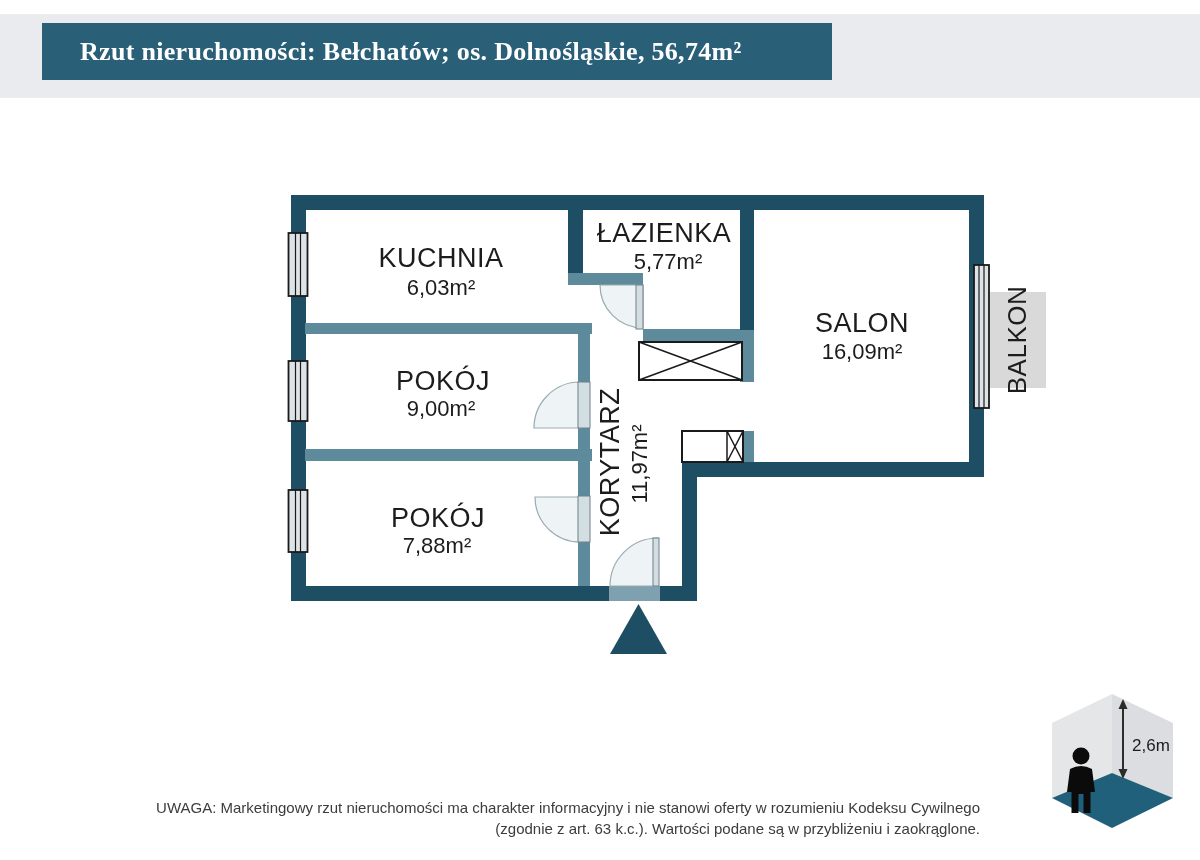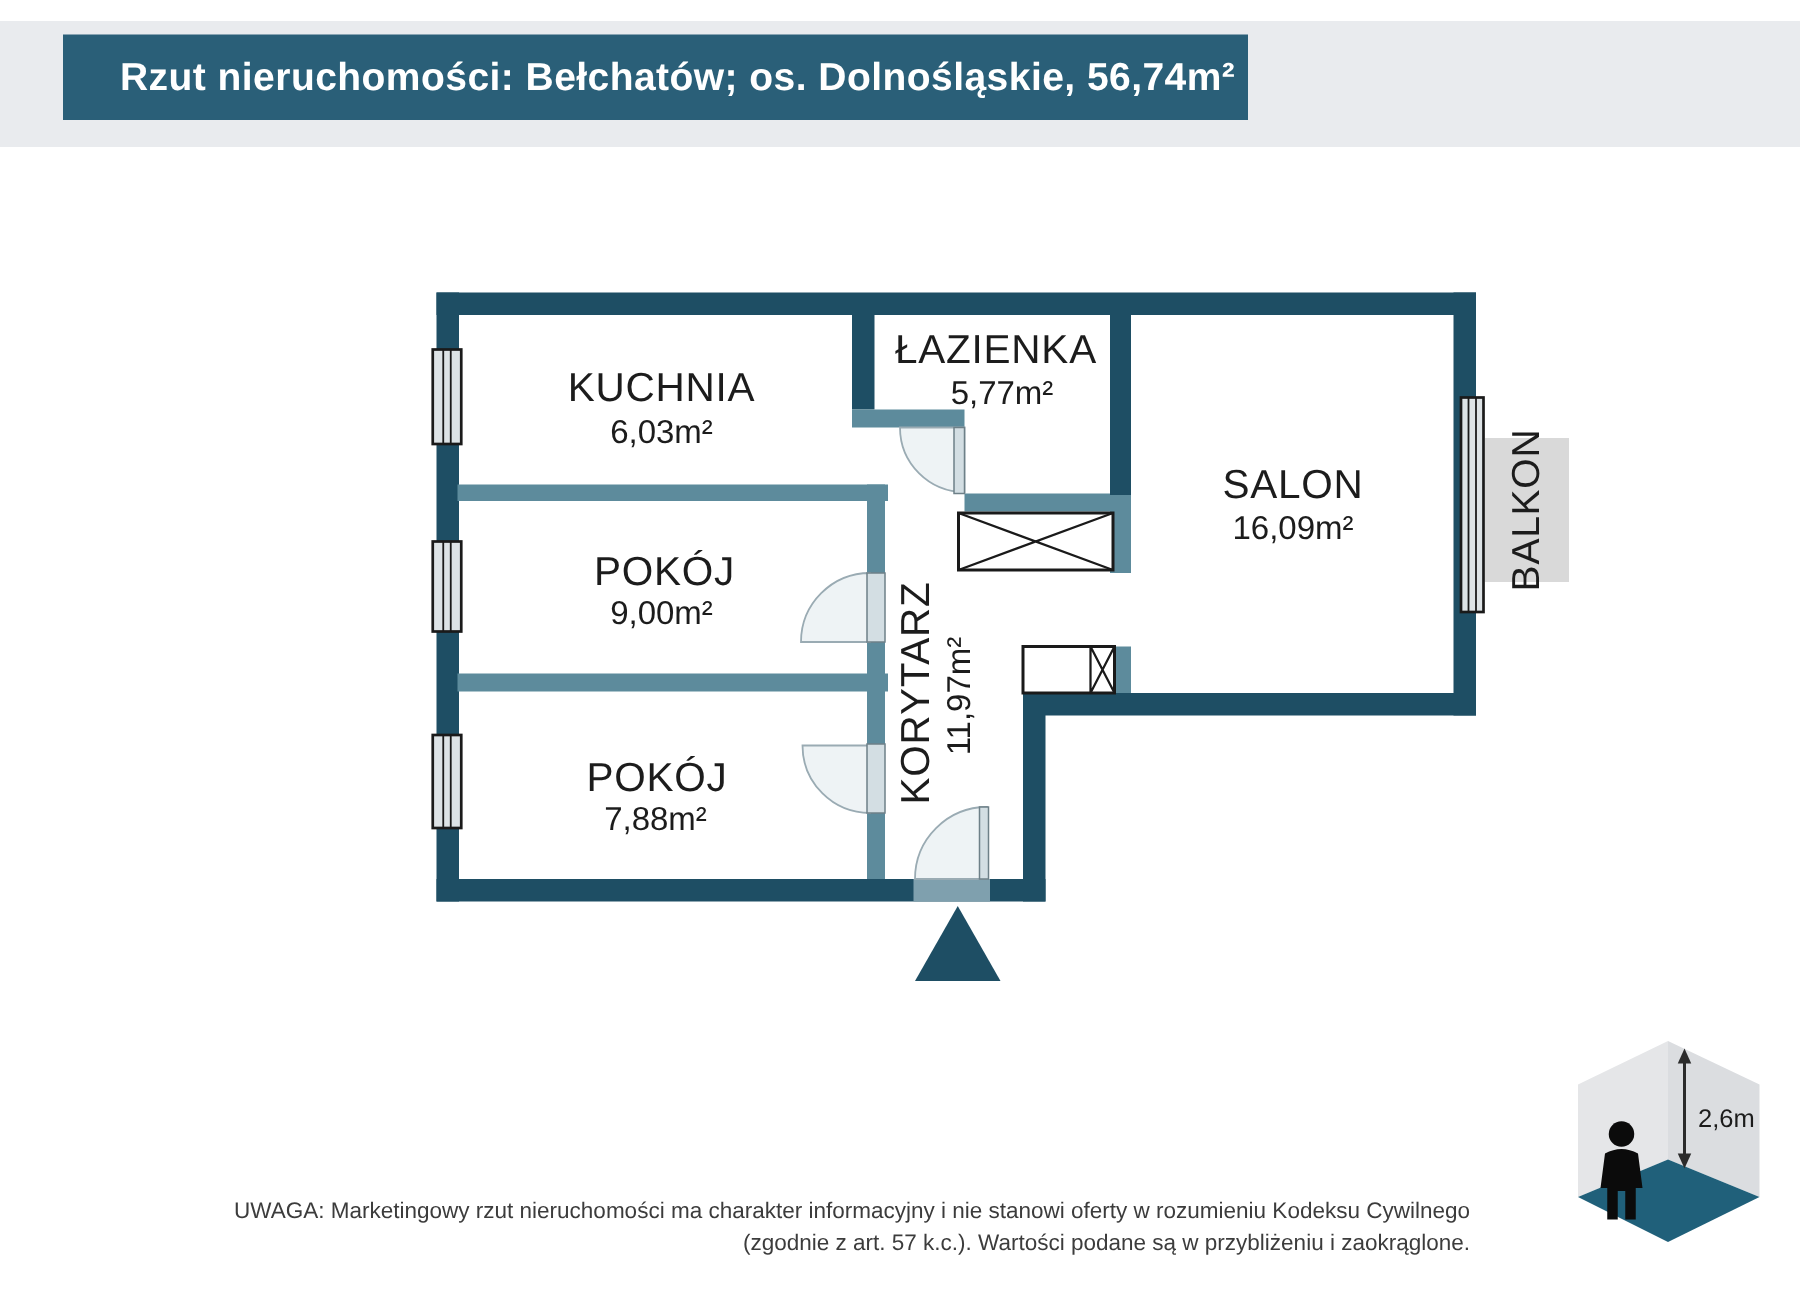--- a/index.html
+++ b/index.html
@@ -13,20 +13,21 @@
     background:#e9ebee;
   }
   .header-box {
     position:absolute; left:42px; top:23px; width:790px; height:57px;
     background:#2a5f78; display:flex; align-items:center;
     box-sizing:border-box; padding-left:38px;
   }
   .header-box .title {
     color:#ffffff; font-size:26px; font-weight:bold; letter-spacing:0.3px;
     white-space:nowrap;
+    font-family:Liberation Serif, serif;
   }
   svg.plan { position:absolute; left:0; top:0; }
   svg.plan text {
     font-family:"Liberation Sans", sans-serif;
     fill:#1c1c1c;
   }
   .room-name { font-size:27px; letter-spacing:0.5px; }
   .room-area { font-size:22px; }
   .balkon-label { font-size:26px; letter-spacing:0.5px; }
   .height-label { font-size:17px; fill:#4c4c4c; }
@@ -170,16 +171,16 @@
         <line x1="1123" y1="704" x2="1123" y2="774" stroke="#2b2b2b" stroke-width="2"></line>
         <polygon points="1123,699 1118.5,709 1127.5,709" fill="#2b2b2b"></polygon>
         <polygon points="1123,779 1118.5,769 1127.5,769" fill="#2b2b2b"></polygon>
       </g>
       <text class="height-label" x="1132" y="751">2,6m</text>
     </g>
   </svg>
 
   <div class="footer">
     <div>UWAGA: Marketingowy rzut nieruchomości ma charakter informacyjny i nie stanowi oferty w rozumieniu Kodeksu Cywilnego</div>
-    <div>(zgodnie z art. 57 k.c.). Wartości podane są w przybliżeniu i zaokrąglone.</div>
+    <div>(zgodnie z art. 63 k.c.). Wartości podane są w przybliżeniu i zaokrąglone.</div>
   </div>
 
 </div>
 
 </body></html>

